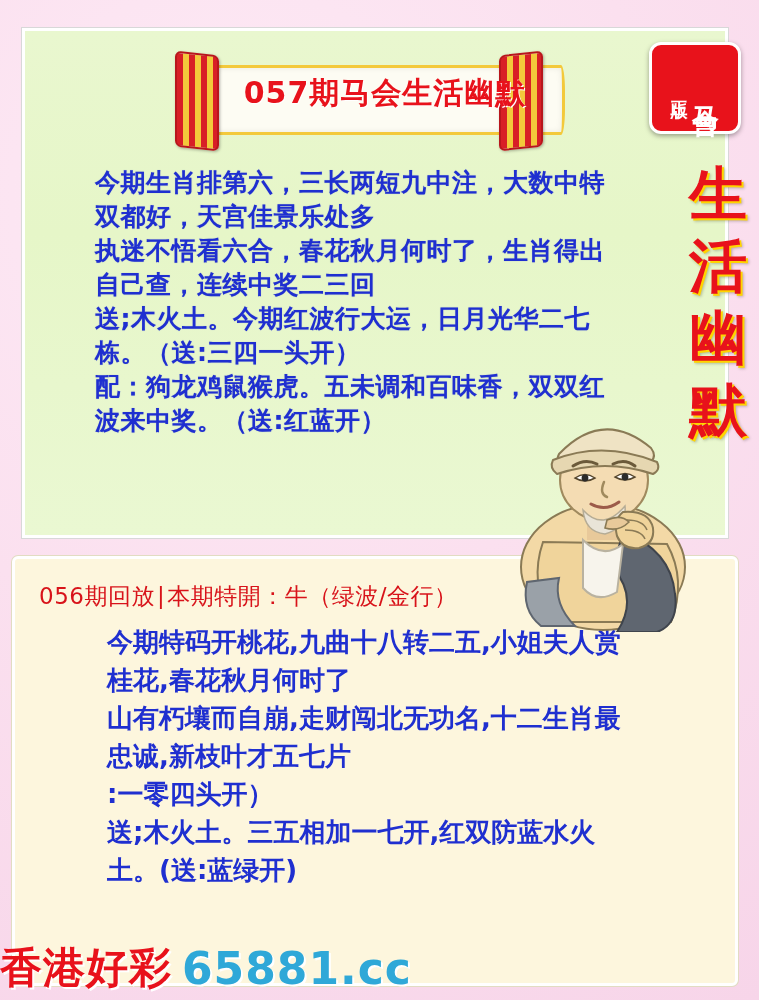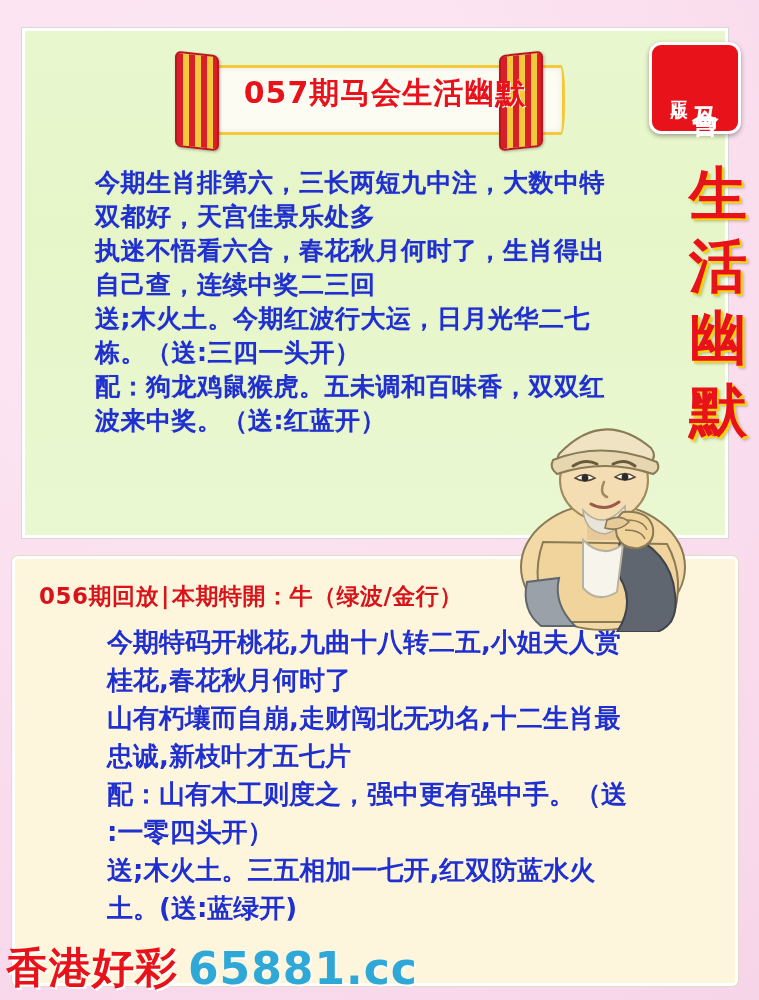--- a/index.html
+++ b/index.html
@@ -187,21 +187,21 @@
     border-radius: 6px;
     box-shadow: 0 0 0 1px #e2dcc2;
     box-sizing: border-box;
     overflow: hidden;
   }
   #review-header {
     position: absolute;
     left: 24px;
     top: 22px;
     font-size: 23px;
-    font-weight: bold;
+    font-weight: normal;
     color: #d8131a;
     letter-spacing: 0.5px;
     white-space: nowrap;
     text-align: center;
   }
   #review-header .sep { color: #d8131a; margin: 0 2px; }
 
   #review-body {
     position: absolute;
     left: 92px;
@@ -210,21 +210,21 @@
     color: #1f2fd0;
     font-size: 26px;
     line-height: 38px;
     font-weight: bold;
   }
   #review-body p { margin: 0; }
 
   
   #watermark {
     position: absolute;
-    left: 6px;
+    left: 0;
     bottom: 6px;
     width: 745px;
     height: 52px;
     z-index: 20;
     display: flex;
     align-items: center;
   }
   #wm-cn {
     font-size: 42px;
     font-weight: bold;
@@ -320,21 +320,20 @@
 
   <div id="bottom-panel">
     <div id="review-header">
       <span>056期回放</span><span class="sep">|</span><span>本期特開：牛（绿波/金行）</span>
     </div>
     <div id="review-body">
       <p>今期特码开桃花,九曲十八转二五,小姐夫人赏</p>
       <p>桂花,春花秋月何时了</p>
       <p>山有朽壤而自崩,走财闯北无功名,十二生肖最</p>
       <p>忠诚,新枝叶才五七片</p>
-      <p>配：山有木工则度之，强中更有强中手。（送</p>
       <p>:一零四头开）</p>
       <p>送;木火土。三五相加一七开,红双防蓝水火</p>
       <p>土。(送:蓝绿开)</p>
     </div>
   </div>
 
   <div id="watermark">
     <span id="wm-cn">香港好彩</span>
     <span id="wm-num">65881.cc</span>
   </div>

